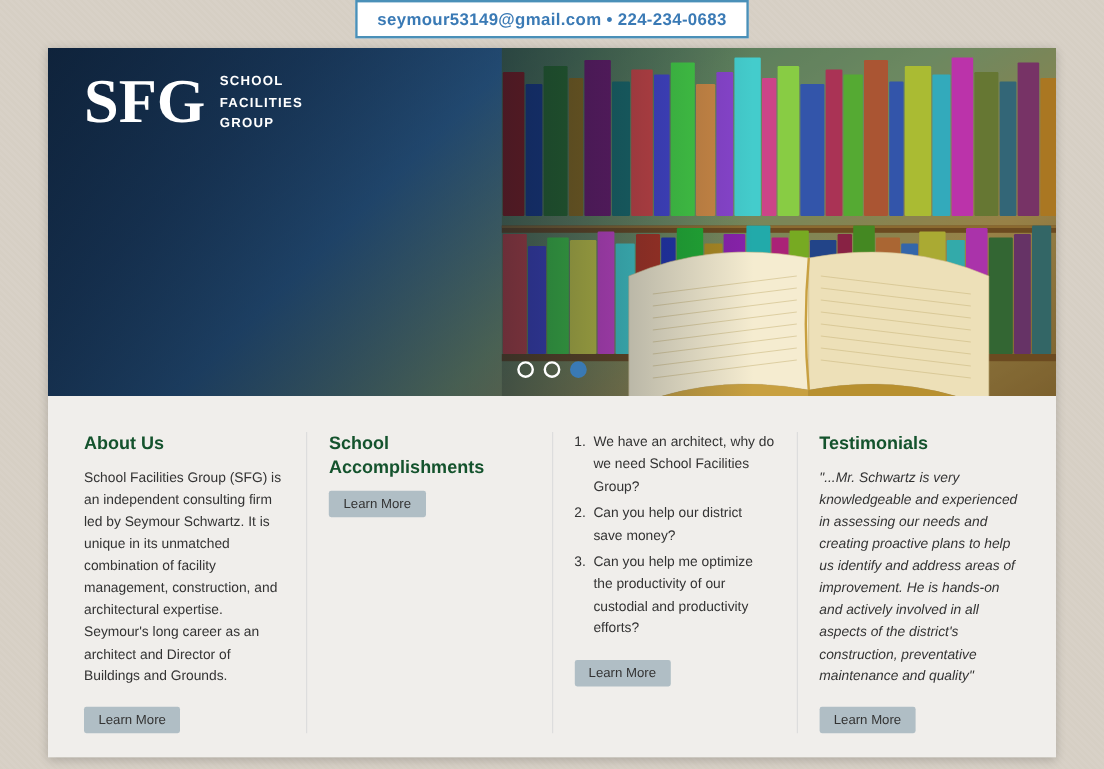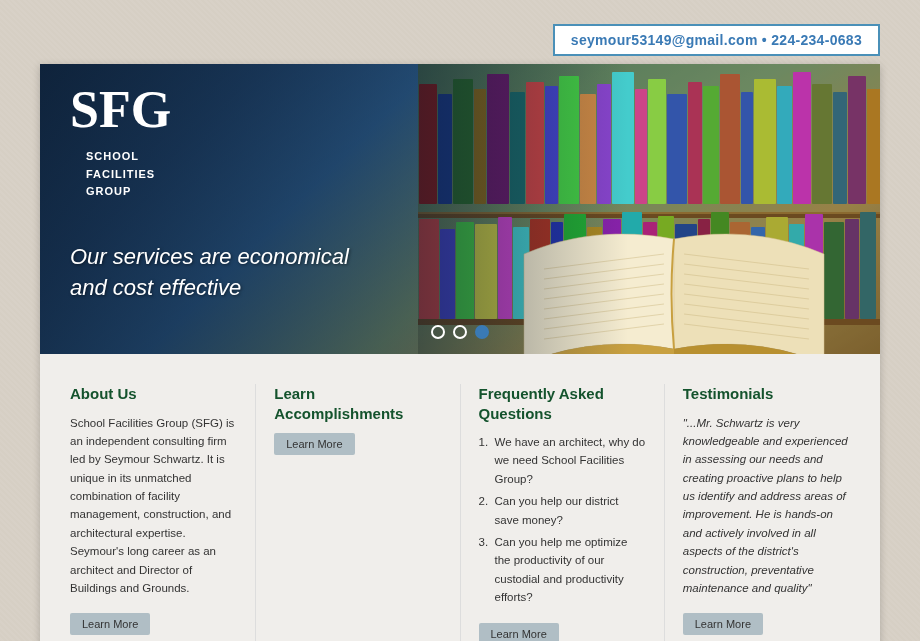--- a/index.html
+++ b/index.html
@@ -16,22 +16,22 @@
       min-height: 641px;
       display: flex;
       flex-direction: column;
       align-items: center;
       padding: 0;
     }
 
     .header-bar {
       width: 100%;
       display: flex;
-      justify-content: flex-end;
-      padding: 24px 40px 8px 40px;
+      justify-content: center;
+      padding: 0 40px 8px 40px;
     }
     .contact-info {
       background: white;
       border: 2px solid #4a90b8;
       padding: 6px 16px;
       color: #3a7ab5;
       font-size: 14px;
       font-weight: bold;
       letter-spacing: 0.3px;
     }
@@ -72,21 +72,20 @@
     }
 
     .hero-logo {
       position: absolute;
       top: 20px;
       left: 30px;
       z-index: 4;
       display: flex;
       align-items: center;
       gap: 12px;
-      flex-direction: column;
     }
 
     .logo-sfg {
       color: white;
       font-size: 52px;
       font-weight: bold;
       line-height: 1;
       font-family: Georgia, serif;
     }
 
@@ -377,47 +376,42 @@
 
     <div class="hero-logo">
       <div class="logo-sfg">SFG</div>
       <div class="logo-text">
         <div>SCHOOL</div>
         <div>FACILITIES</div>
         <div>GROUP</div>
       </div>
     </div>
 
-    <div class="hero-tagline">
-      <div>Our services are economical</div>
-      <div>and cost effective</div>
-    </div>
 
     <div class="hero-dots">
       <div class="dot"></div>
       <div class="dot"></div>
       <div class="dot active"></div>
     </div>
   </div>
 
   <div class="content-section">
 
     <div class="content-col">
       <div class="col-title">About Us</div>
       <div class="col-body">School Facilities Group (SFG) is an independent consulting firm led by Seymour Schwartz. It is unique in its unmatched combination of facility management, construction, and architectural expertise. Seymour's long career as an architect and Director of Buildings and Grounds.</div>
       <button class="learn-more-btn">Learn More</button>
     </div>
 
     <div class="content-col">
-      <div class="col-title">Learn Accomplishments</div>
+      <div class="col-title">School Accomplishments</div>
       <button class="learn-more-btn">Learn More</button>
     </div>
 
     <div class="content-col">
-      <div class="col-title">Frequently Asked Questions</div>
       <ol class="col-list numbered">
         <li>We have an architect, why do we need School Facilities Group?</li>
         <li>Can you help our district save money?</li>
         <li>Can you help me optimize the productivity of our custodial and productivity efforts?</li>
       </ol>
       <button class="learn-more-btn">Learn More</button>
     </div>
 
     <div class="content-col">
       <div class="col-title">Testimonials</div>

